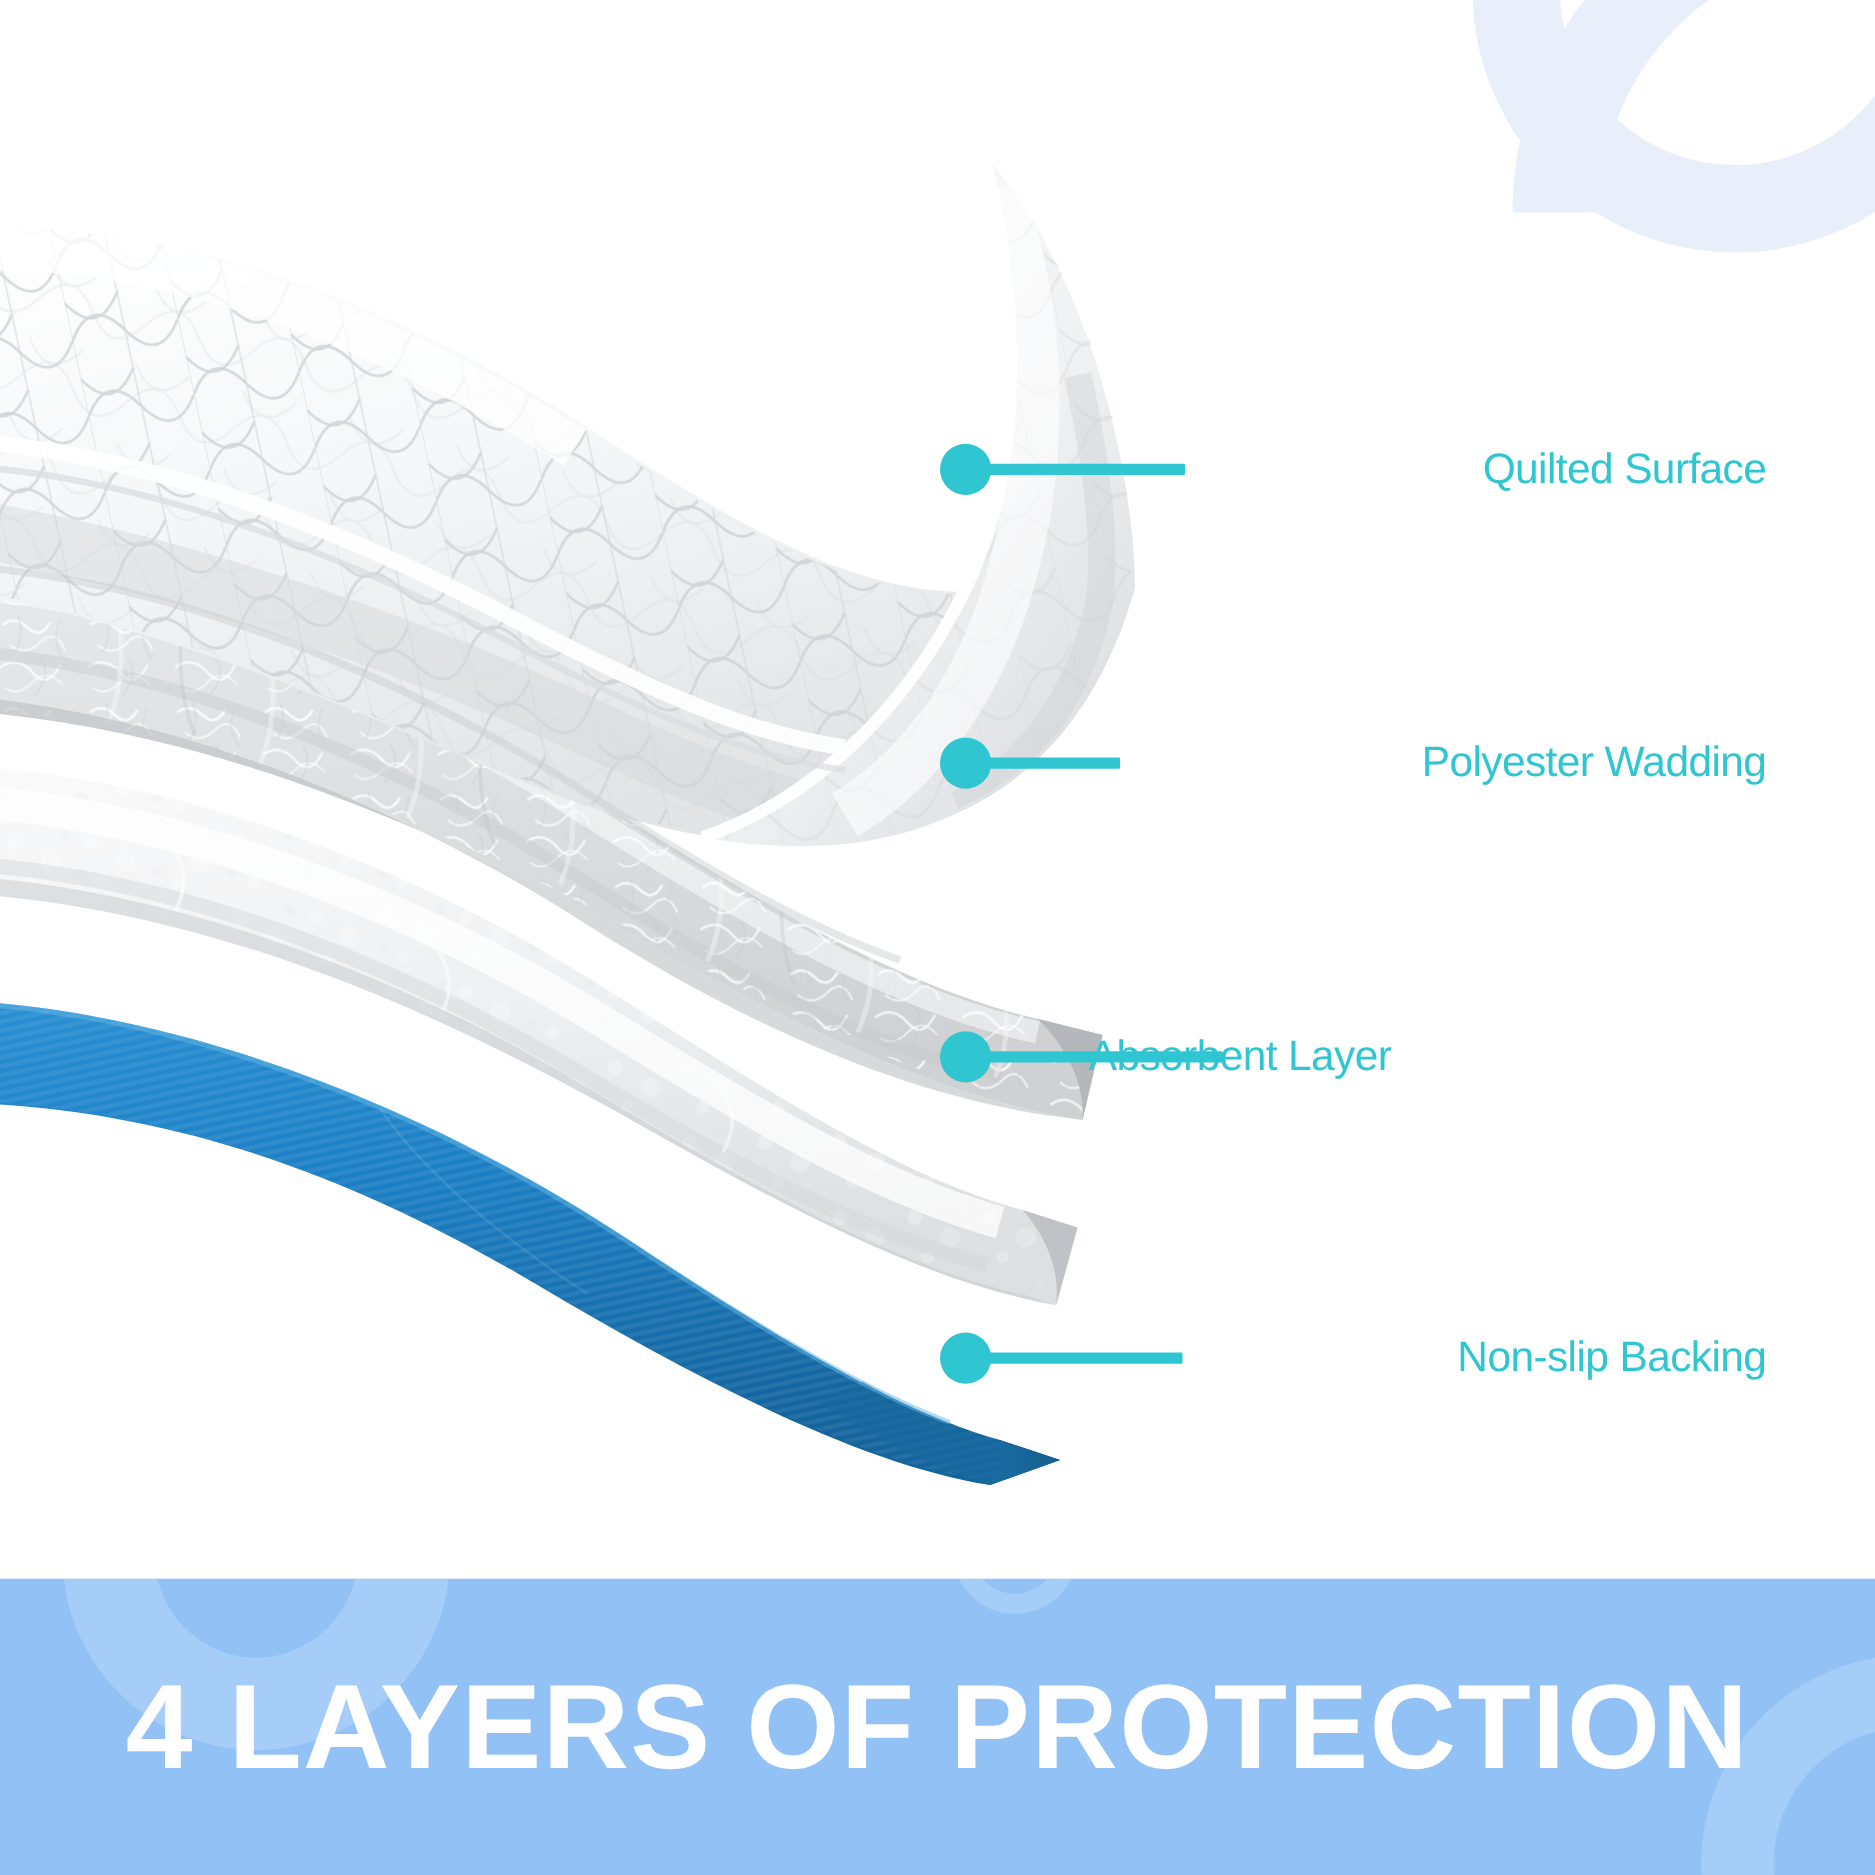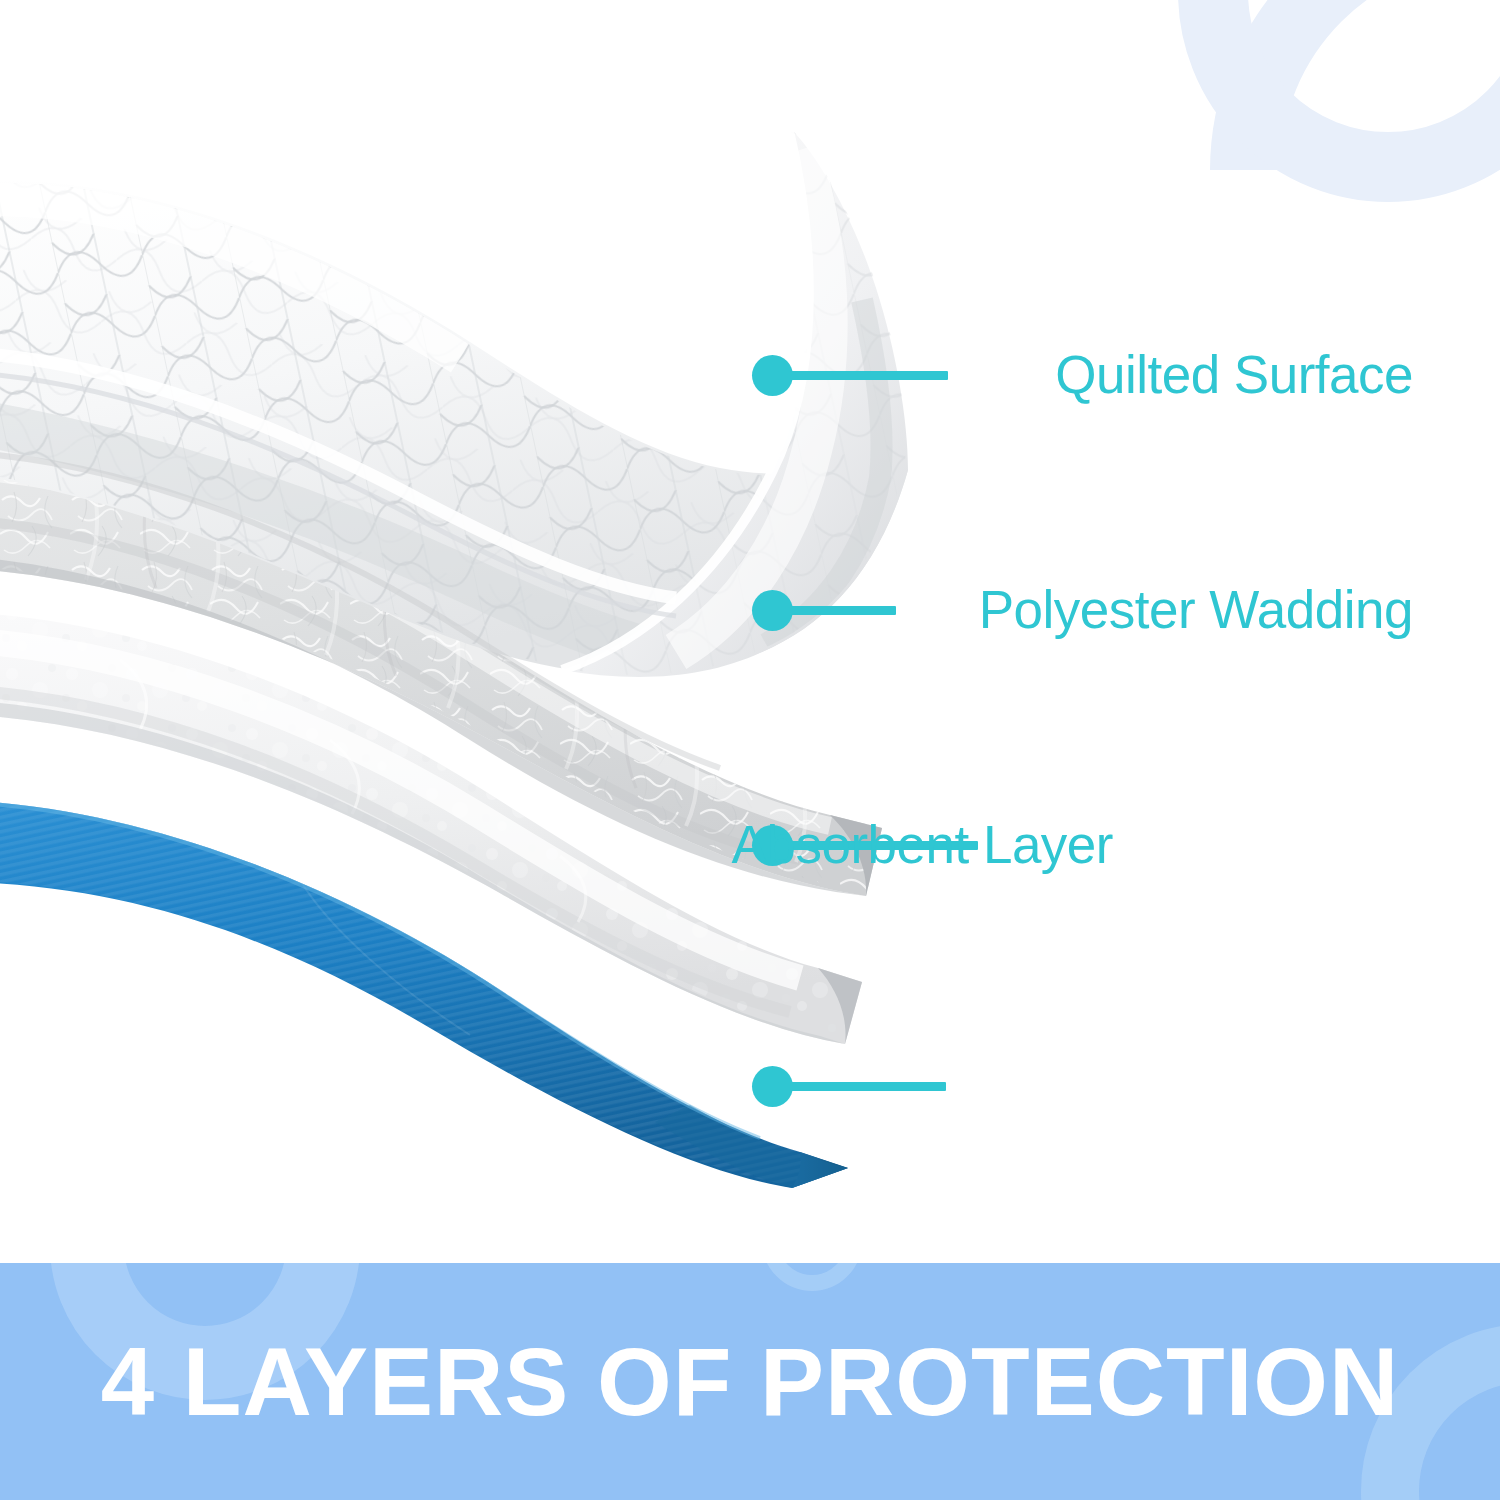--- a/index.html
+++ b/index.html
@@ -69,21 +69,21 @@
     background: #2FC6D2;
     border-radius: 1px;
   }
   .callout-text {
     position: absolute;
     right: 87px;
     top: 0;
     width: 620px;
     text-align: right;
     color: #2FC6D2;
-    font-size: 53px;
+    font-size: 34px;
     font-weight: 500;
     letter-spacing: -0.5px;
     line-height: 80px;
     white-space: nowrap;
     font-family: "Liberation Sans", sans-serif;
   }
 
   
   .banner {
     position: absolute;
@@ -392,20 +392,21 @@
 
     <div class="callout" style="top:805px;left:0;width:1200px;">
       <span class="callout-dot"></span>
       <span class="callout-line" style="width:200px;"></span>
       <span class="callout-text">Absorbent Layer</span>
     </div>
 
     <div class="callout" style="top:1046px;left:0;width:1500px;">
       <span class="callout-dot"></span>
       <span class="callout-line" style="width:168px;"></span>
+      <span class="callout-text">Non-slip Backing</span>
     </div>
 
   </div>
 
   <div class="banner">
     <svg class="banner-deco" width="1500" height="237" viewBox="0 0 1500 237" xmlns="http://www.w3.org/2000/svg">
 
       <circle cx="205" cy="-18" r="118" fill="none" stroke="#A9CFF8" stroke-width="74" opacity="0.85"></circle>
 
       <circle cx="812" cy="-22" r="42" fill="none" stroke="#A9CFF8" stroke-width="16" opacity="0.8"></circle>

